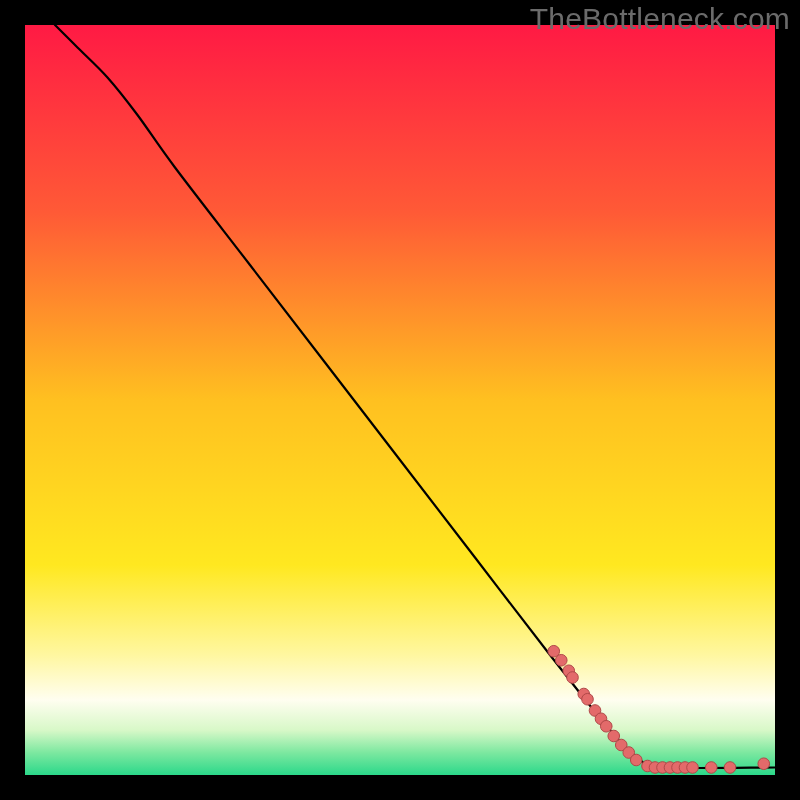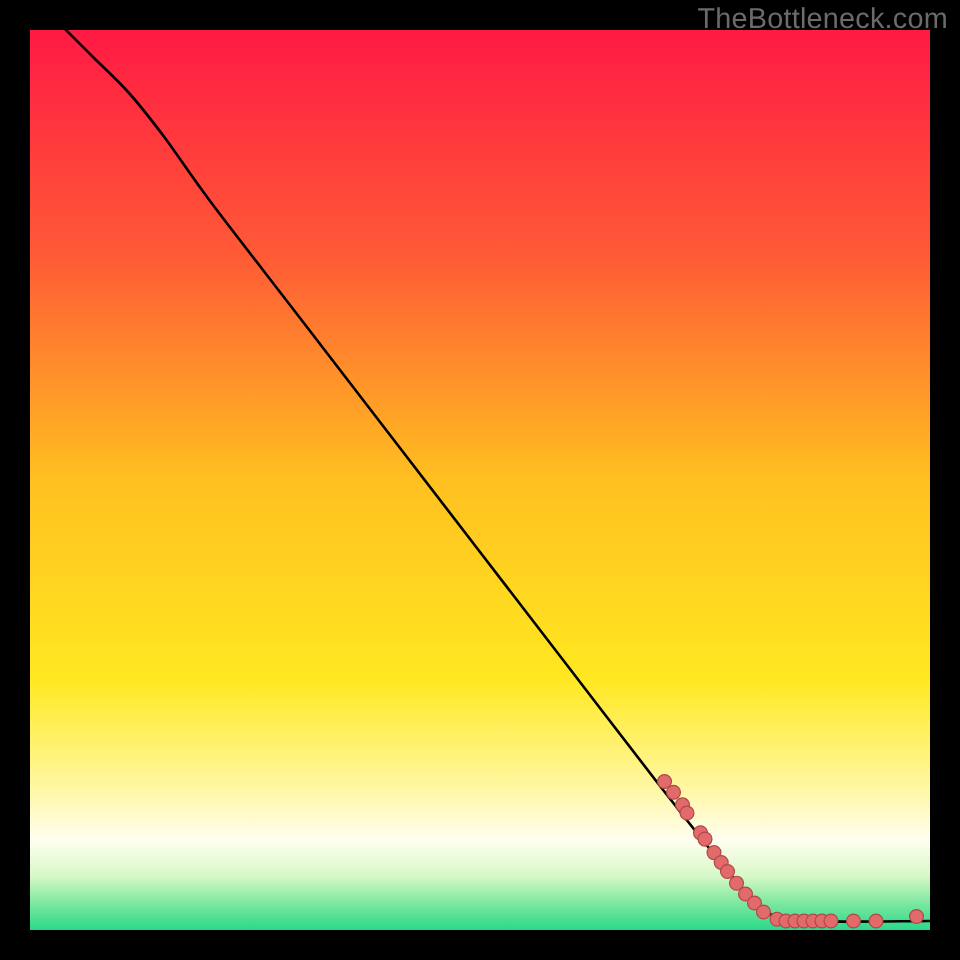--- a/index.html
+++ b/index.html
@@ -15,21 +15,21 @@
     position: relative;
     width: 800px;
     height: 800px;
     background: #000;
   }
   .watermark {
     position: absolute;
     top: 2px;
     right: 10px;
     color: #6b6b6b;
-    font-size: 24px;
+    font-size: 30px;
     font-weight: 500;
     letter-spacing: 0.2px;
     z-index: 10;
   }
   .plot {
     position: absolute;
     left: 25px;
     top: 25px;
     width: 750px;
     height: 750px;

